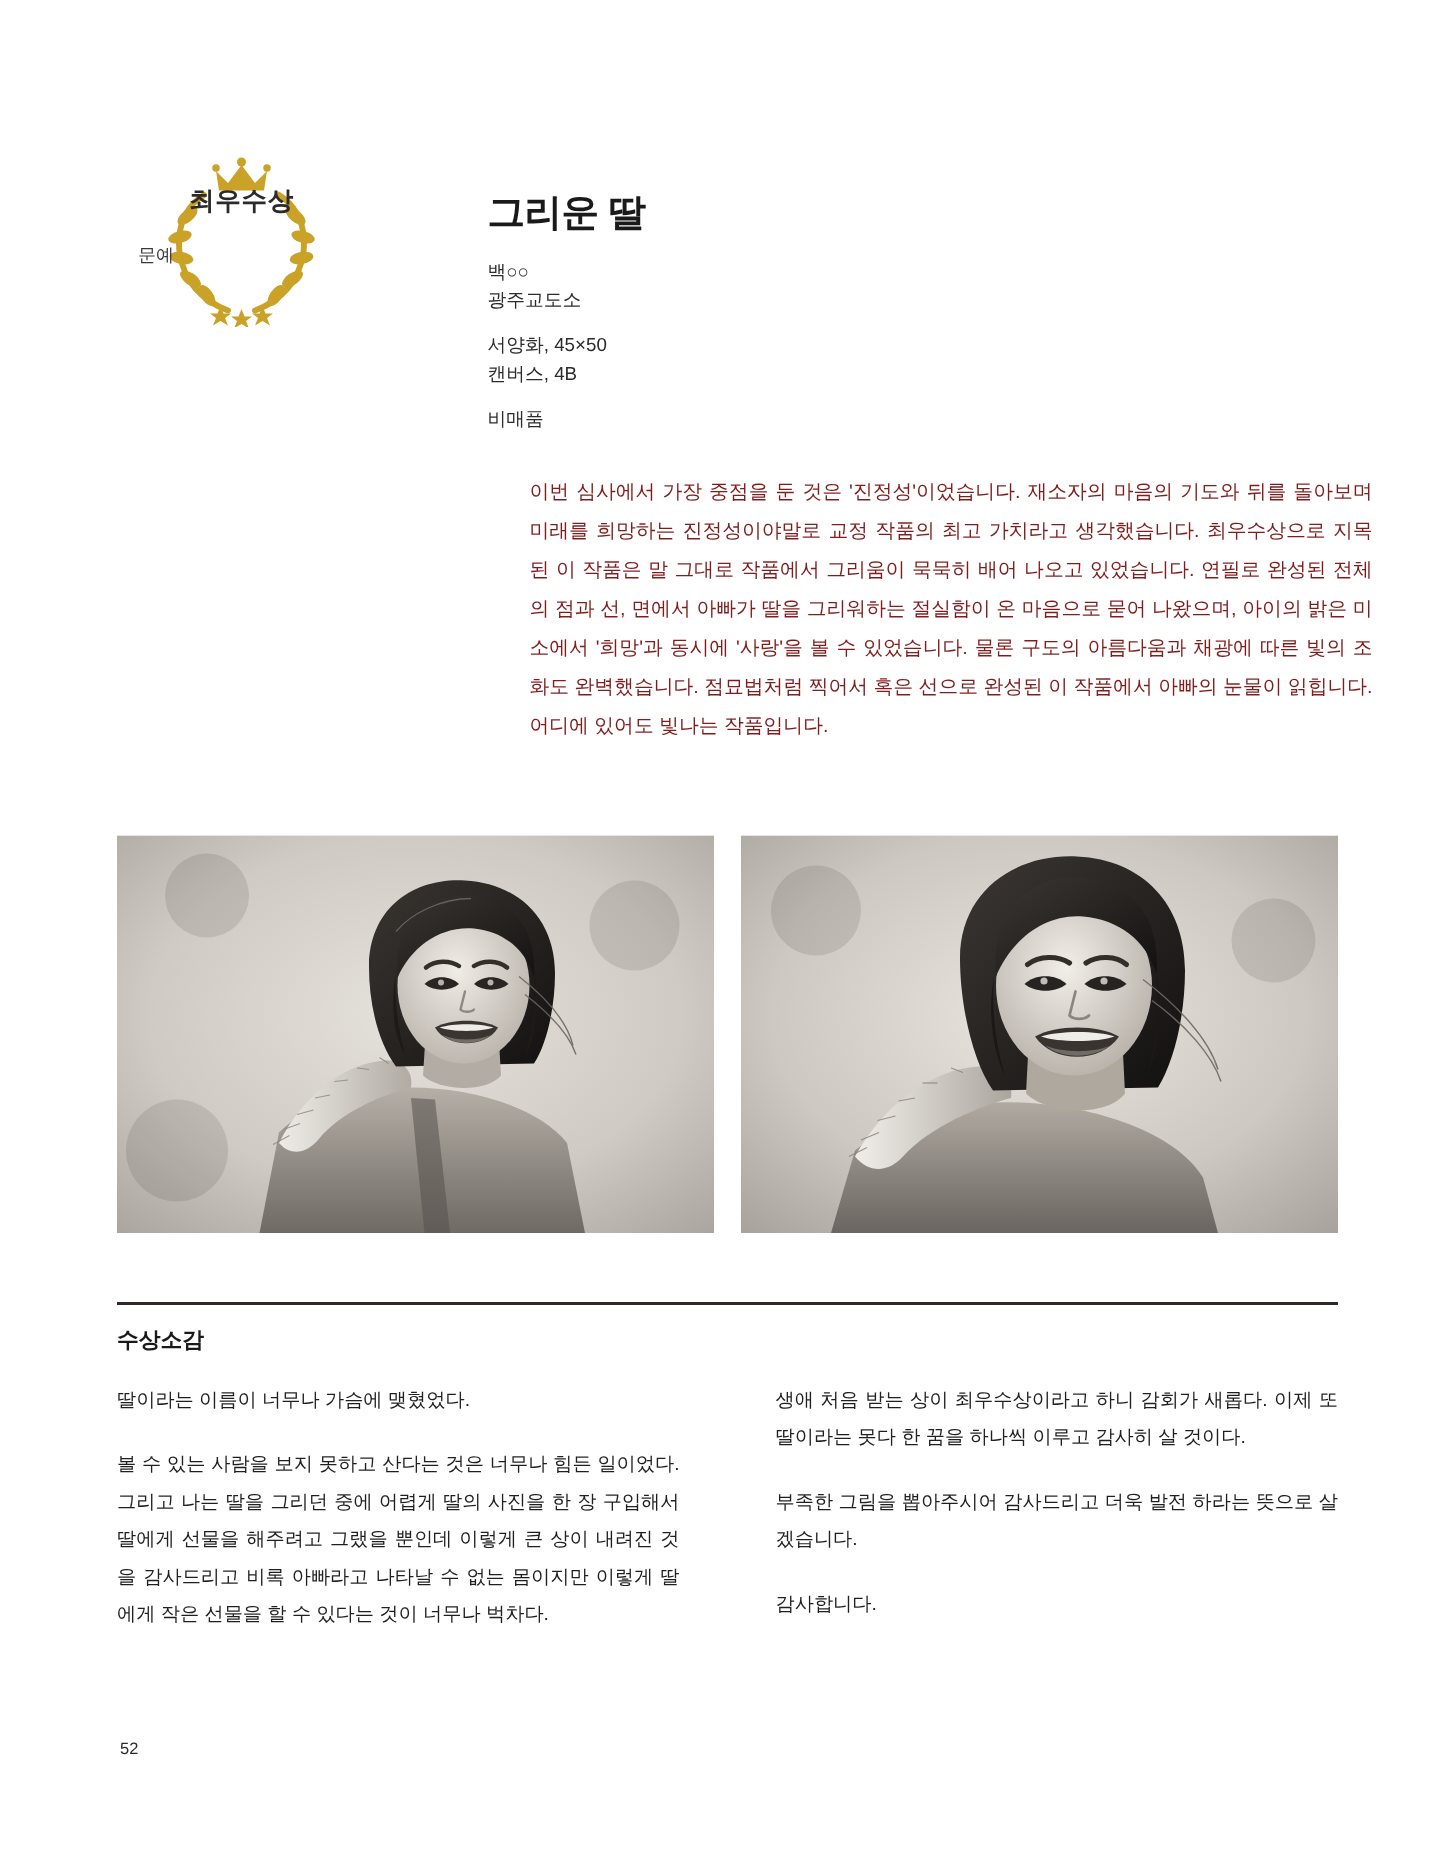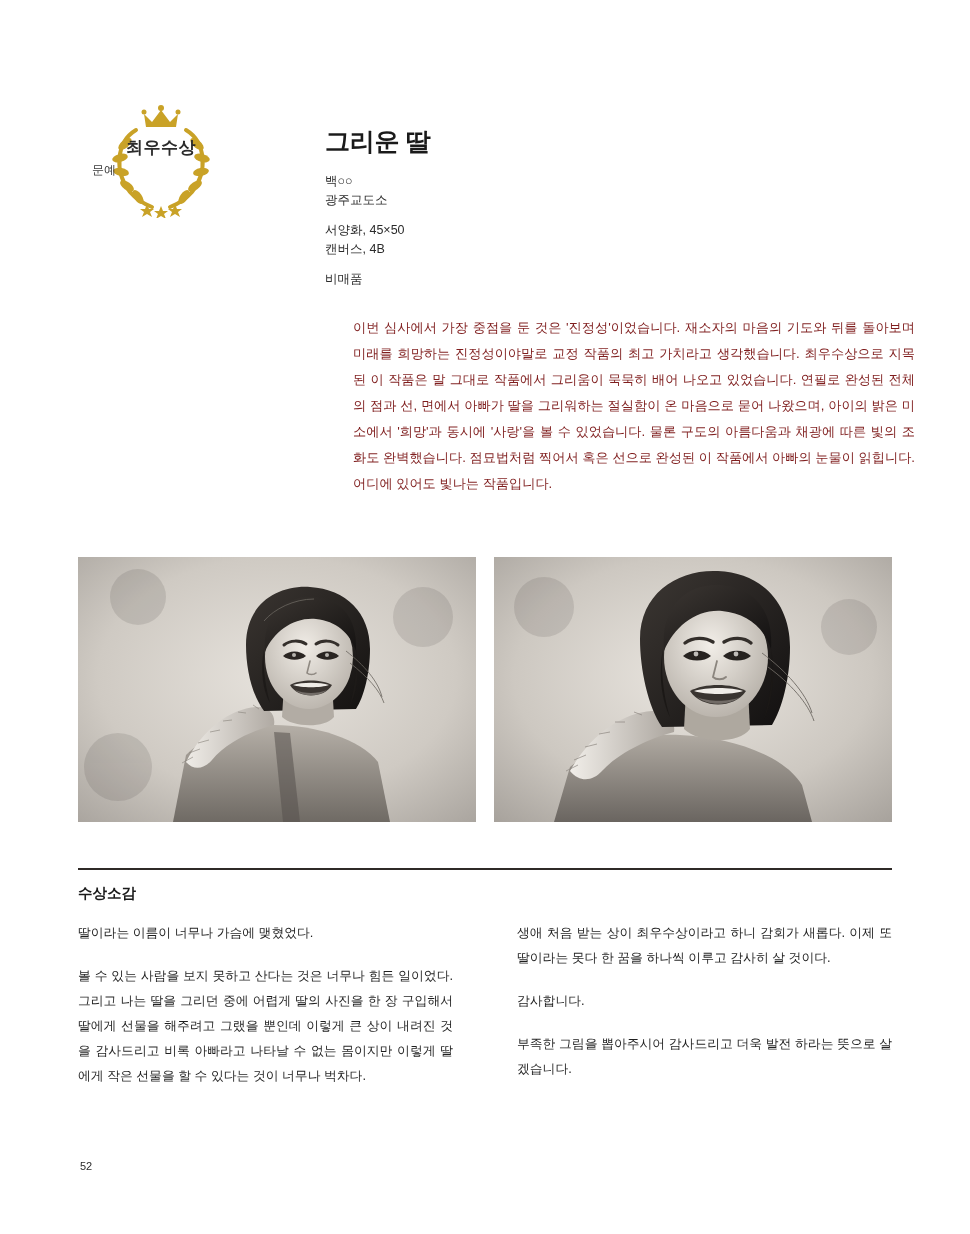--- a/index.html
+++ b/index.html
@@ -27,21 +27,21 @@
     position: absolute;
     left: 92px;
     top: 100px;
     width: 138px;
     height: 118px;
   }
   .medal svg { display: block; }
   .medal-title {
     position: absolute;
     left: 0;
-    top: 36px;
+    top: 22px;
     width: 138px;
     text-align: center;
     font-size: 17px;
     font-weight: bold;
     letter-spacing: 0.5px;
     color: #2b2b2b;
   }
   .medal-sub {
     position: absolute;
     left: 0;
@@ -370,20 +370,20 @@
 
   <div class="speech-heading">수상소감</div>
 
   <div class="speech-cols">
     <div class="speech-col">
       <p>딸이라는 이름이 너무나 가슴에 맺혔었다.</p>
       <p>볼 수 있는 사람을 보지 못하고 산다는 것은 너무나 힘든 일이었다. 그리고 나는 딸을 그리던 중에 어렵게 딸의 사진을 한 장 구입해서 딸에게 선물을 해주려고 그랬을 뿐인데 이렇게 큰 상이 내려진 것을 감사드리고 비록 아빠라고 나타날 수 없는 몸이지만 이렇게 딸에게 작은 선물을 할 수 있다는 것이 너무나 벅차다.</p>
     </div>
     <div class="speech-col">
       <p>생애 처음 받는 상이 최우수상이라고 하니 감회가 새롭다. 이제 또 딸이라는 못다 한 꿈을 하나씩 이루고 감사히 살 것이다.</p>
+      <p>부족한 그림을 뽑아주시어 감사드리고 더욱 발전 하라는 뜻으로 살겠습니다.</p>
       <p>감사합니다.</p>
-      <p>부족한 그림을 뽑아주시어 감사드리고 더욱 발전 하라는 뜻으로 살겠습니다.</p>
     </div>
   </div>
 
   <div class="page-number">52</div>
 
 </div>
 
 </body></html>

